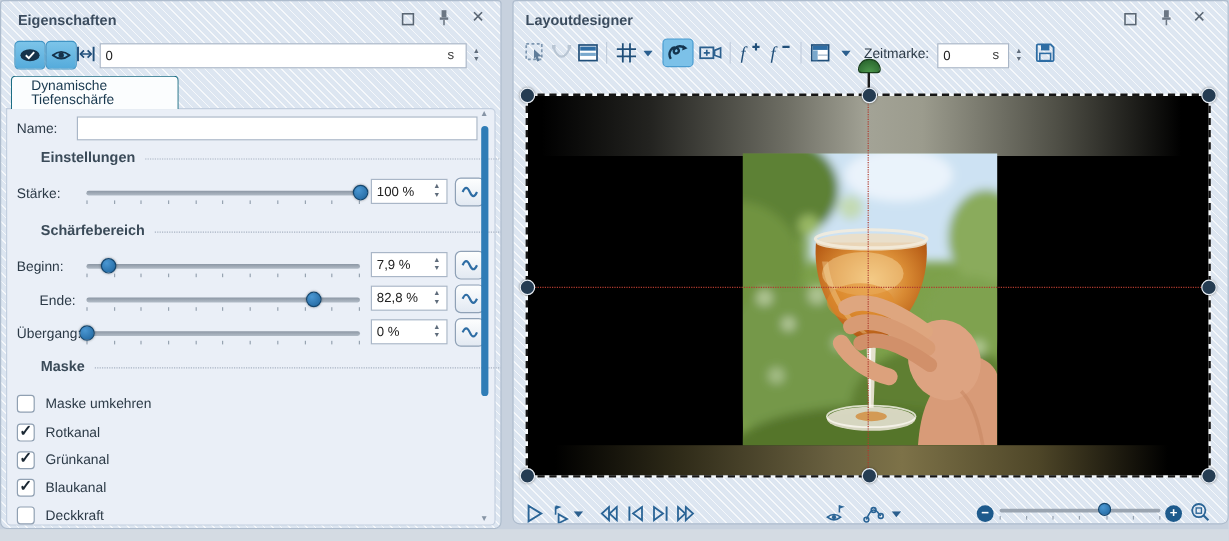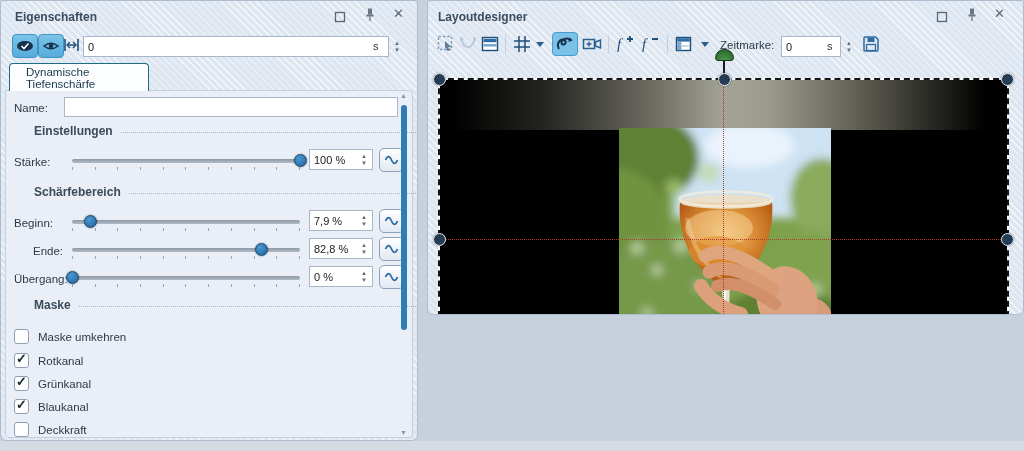--- a/index.html
+++ b/index.html
@@ -31,21 +31,21 @@
   .ticks i{width:1px;height:3px;background:#97a3b1;}
   .curvebtn{position:absolute;width:23px;height:22px;border:1px solid #8fa1b6;border-radius:5px;background:linear-gradient(#fdfefe,#e2e9f2);display:grid;place-items:center;}
   .chkrow{position:absolute;left:8px;display:flex;align-items:center;gap:9px;height:17px;}
   .chk{width:15px;height:15px;background:#fff;border:1px solid #90a0b2;border-radius:3px;position:relative;box-sizing:border-box;}
   .chk.on::after{content:"✓";position:absolute;left:1px;top:-3px;font-size:13px;font-weight:bold;color:#1b2833;}
   .chklab{font-size:11.5px;color:#2c3a47;}
   .scrolltrack{position:absolute;right:3px;top:1px;bottom:1px;width:9px;}
   .scrollthumb{position:absolute;left:1px;top:13px;width:6px;height:225px;background:#2f7cb6;border-radius:3px;}
   .scrollarr{position:absolute;left:0;font-size:7px;color:#8694a5;}
   
-  #right-panel{left:427px;width:597px;height:315px;}
+  #right-panel{left:427px;width:597px;height:437px;}
   .rtb-icon{position:absolute;top:33px;width:20px;height:20px;display:grid;place-items:center;}
   .vsep{position:absolute;width:1px;background:#c2cedd;}
   #stage{position:absolute;left:10px;top:77px;width:571px;height:320px;background:#f7fafc;border:2px dashed #141414;box-sizing:border-box;}
   #stage-inner{position:absolute;inset:0;background:#000;overflow:hidden;}
   .band{position:absolute;left:0;right:0;}
   .handle{position:absolute;width:11px;height:11px;border-radius:50%;background:#253c52;border:1px solid #e8eef5;box-shadow:0 0 2px rgba(0,0,0,.45);box-sizing:content-box;z-index:6;}
   .ch{position:absolute;z-index:5;}
   #transport{position:absolute;left:0;right:0;top:415px;height:26px;}
   .tr-icon{position:absolute;top:3px;width:18px;height:18px;display:grid;place-items:center;}
   .zoombtn{position:absolute;width:14px;height:14px;border-radius:50%;background:#1d5a8c;color:#fff;display:grid;place-items:center;font-size:11px;line-height:1;font-weight:bold;}

